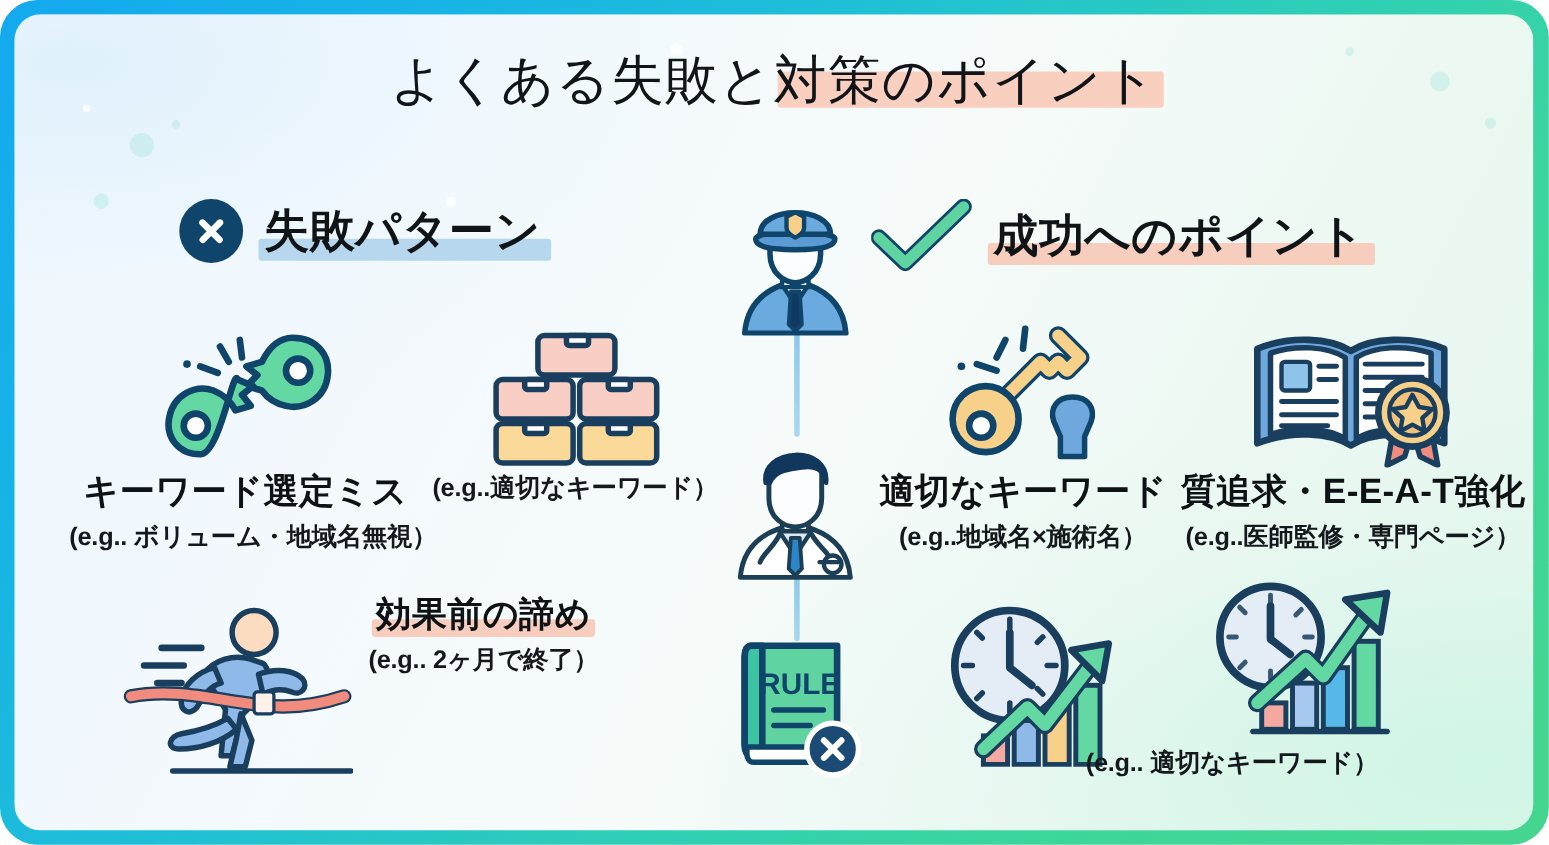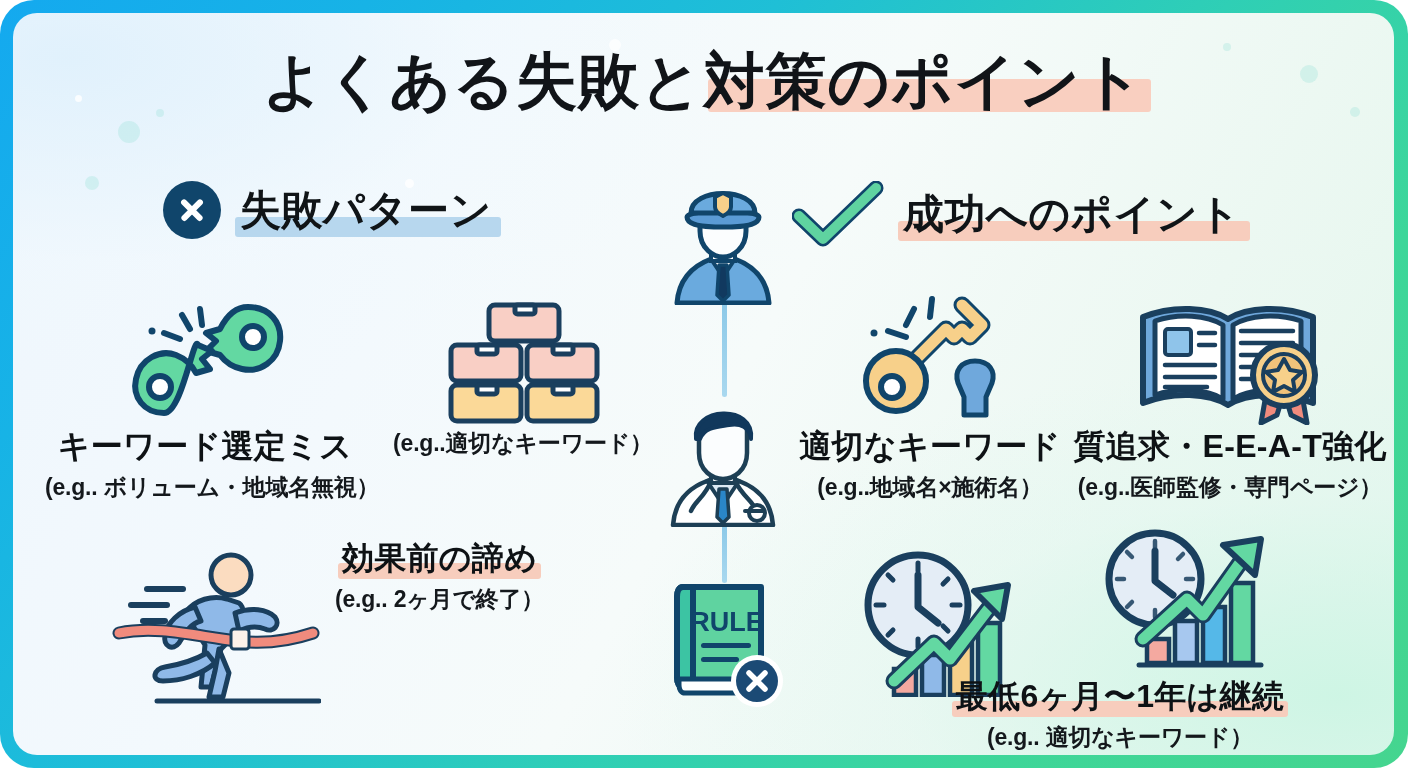--- a/index.html
+++ b/index.html
@@ -55,22 +55,22 @@
   
   #title-wrap {
     position: absolute;
     left: 0; right: 0;
     top: 36px;
     text-align: center;
   }
   #title {
     display: inline-block;
     position: relative;
-    font-size: 61px;
-    font-weight: 700;
+    font-size: 48px;
+    font-weight: 400;
     letter-spacing: 1px;
     color: #111418;
     line-height: 1.06;
     white-space: nowrap;
   }
   #title .hl {
     position: absolute;
     left: 50.5%;
     right: -6px;
     bottom: 2px;
@@ -176,21 +176,21 @@
   .cell .sub {
     font-size: 23px;
     font-weight: 700;
     color: #14181c;
     letter-spacing: -0.2px;
     white-space: nowrap;
     margin-top: 3px;
   }
 
   
-  #cell-kw     { left: 32px;   top: 272px; width: 320px; }
+  #cell-kw     { left: 50px;   top: 272px; width: 320px; }
   #cell-vol    { left: 358px;  top: 272px; width: 304px; }
   #cell-good-kw{ left: 772px;  top: 272px; width: 290px; }
   #cell-eeat   { left: 1052px; top: 272px; width: 330px; }
   #cell-give   { left: 96px;   top: 524px; width: 520px; }
   #cell-keep   { left: 832px;  top: 512px; width: 550px; }
 
   
   .row-cell { display: flex; align-items: flex-start; }
 
   svg { display: block; }
@@ -499,21 +499,17 @@
               <rect x="108" y="80" width="22" height="56" fill="#55b8e8"></rect>
               <rect x="136" y="56" width="22" height="80" fill="#63d8a2"></rect>
             </g>
             <path d="M48 112 L92 72 L108 88 L152 26" fill="none" stroke="#1a3f5e" stroke-width="17" stroke-linecap="round" stroke-linejoin="round"></path>
             <path d="M48 112 L92 72 L108 88 L152 26" fill="none" stroke="#63d8a2" stroke-width="11" stroke-linecap="round" stroke-linejoin="round"></path>
             <path d="M128 18 L166 12 L160 48 Z" fill="#63d8a2" stroke="#1a3f5e" stroke-width="6" stroke-linejoin="round"></path>
             <path d="M44 138 L166 138" stroke="#1a3f5e" stroke-width="5" stroke-linecap="round"></path>
           </svg>
         </span>
       </div>
-      <div class="main">
-        <span class="hl"></span>
-        <span class="txt">最低6ヶ月〜1年は継続</span>
-      </div>
       <div class="sub">(e.g.. 適切なキーワード）</div>
     </div>
 
   </div>
 </div>
 
 </body></html>

